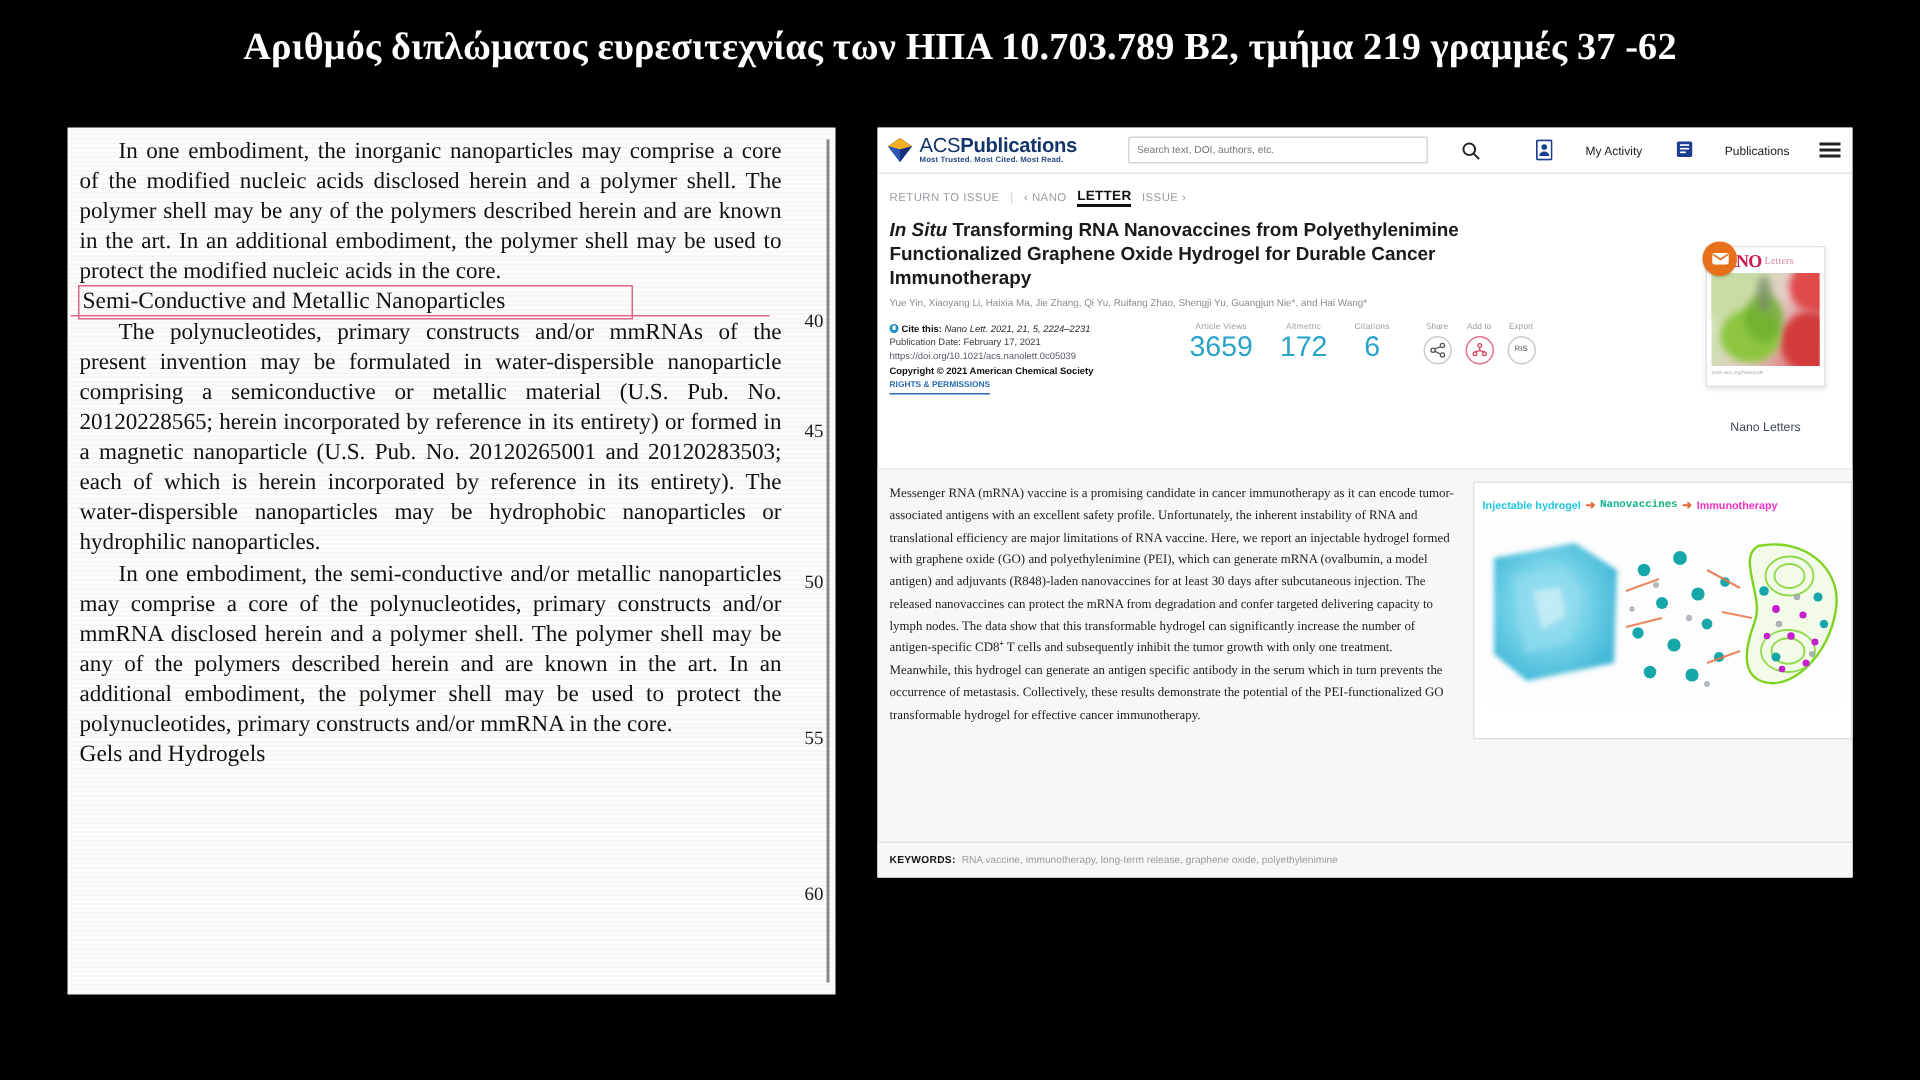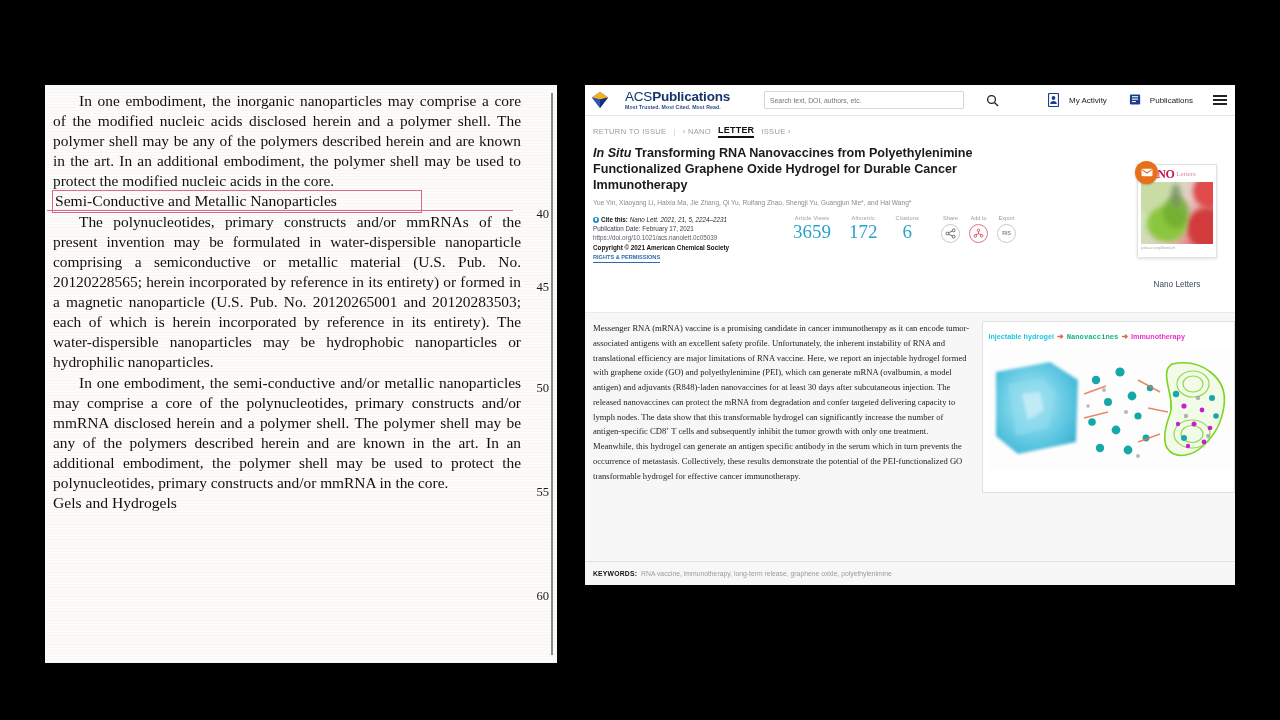--- a/index.html
+++ b/index.html
@@ -69,21 +69,21 @@
   
   .acs {
     position: absolute; left: 585px; top: 85px;
     width: 650px; height: 500px;
     background: #ffffff; overflow: hidden;
   }
   .acs-header {
     height: 31px; background: #fff; border-bottom: 1px solid #e6e6e6;
     display: flex; align-items: center; padding: 0 8px 0 6px; gap: 8px;
   }
-  .acs-logo { display: flex; align-items: center; gap: 16px; }
+  .acs-logo { display: flex; align-items: center; gap: 4px; }
   .acs-logo .diamond { width: 18px; height: 18px; position: relative; }
   .acs-logo .diamond svg { display: block; }
   .acs-logo .lg-txt { line-height: 1; }
   .acs-logo .lg-main {
     font-size: 13.5px; color: #14356b; letter-spacing: -.2px;
     font-family: "Liberation Sans", sans-serif; font-weight: 400;
   }
   .acs-logo .lg-main b { font-weight: 700; }
   .acs-logo .lg-sub {
     font-size: 5.2px; color: #2a4a80; letter-spacing: .1px; margin-top: 1px;
@@ -94,21 +94,21 @@
     margin-left: 26px; display: flex; align-items: center; padding: 0 5px;
     background: #fff;
   }
   .acs-search input {
     border: 0; outline: 0; width: 100%; background: transparent;
     font-size: 6.8px; color: #9a9aa4; font-family: "Liberation Sans", sans-serif;
   }
   .srch-btn { margin-left: 14px; color: #222; display: flex; align-items: center; }
   .hdr-spacer { flex: 1; }
   .hdr-item {
-    display: flex; align-items: center; gap: 8px;
+    display: flex; align-items: center; gap: 20px;
     font-size: 8px; color: #1b1b1b; white-space: nowrap;
   }
   .hdr-item .ic { width: 13px; height: 15px; display: block; }
   .burger { display: flex; flex-direction: column; gap: 2.6px; margin-left: 12px; }
   .burger i { display: block; width: 14px; height: 1.8px; background: #222; }
 
   .acs-body { position: relative; height: 469px; background: #fff; }
 
   .artnav {
     display: flex; align-items: center; gap: 7px;
@@ -151,21 +151,21 @@
   .cite-dot::after {
     content: ""; position: absolute; left: 2.4px; top: 1.2px;
     width: 1.2px; height: 3.4px; background: #fff;
   }
 
   .metrics { display: flex; gap: 18px; margin-left: 18px; }
   .metric { text-align: center; }
   .metric .lbl { font-size: 5.6px; color: #9aa0a6; letter-spacing: .2px; }
   .metric .val {
     font-size: 19px; color: #29a3c9; font-weight: 400; line-height: 1.15;
-    font-family: Liberation Serif, serif;
+    font-family: Liberation Sans, sans-serif;
   }
 
   .actions { display: flex; gap: 9px; margin-left: 22px; }
   .action { text-align: center; }
   .action .lbl { font-size: 5.6px; color: #9aa0a6; margin-bottom: 3px; }
   .circ {
     width: 19px; height: 19px; border-radius: 50%;
     border: 1px solid #c9c9d0; display: flex; align-items: center;
     justify-content: center; margin: 0 auto; color: #555;
   }
@@ -243,20 +243,21 @@
     display: flex; align-items: center; padding-left: 8px; gap: 4px;
   }
   .kw-bar .kw-lab { font-size: 6.8px; font-weight: 700; color: #111; letter-spacing: .2px; }
   .kw-bar .kw-val { font-size: 6.8px; color: #9a9aa2; }
 </style>
 </head>
 <body>
 
 <div id="stage">
 
+  <div class="slide-title">Αριθμός διπλώματος ευρεσιτεχνίας των ΗΠΑ 10.703.789 Β2, τμήμα 219 γραμμές 37 -62</div>
 
   <div class="patent">
     <div class="patent-inner">
       <div class="scan-edge"></div>
 
       <div class="p-col">
         <p>In one embodiment, the inorganic nanoparticles may comprise a core of the modified nucleic acids disclosed herein and a polymer shell. The polymer shell may be any of the polymers described herein and are known in the art. In an additional embodiment, the polymer shell may be used to protect the modified nucleic acids in the core.</p>
         <div class="p-head boxed">Semi-Conductive and Metallic Nanoparticles</div>
         <p>The polynucleotides, primary constructs and/or mmRNAs of the present invention may be formulated in water-dispersible nanoparticle comprising a semiconductive or metallic material (U.S. Pub. No. 20120228565; herein incorporated by reference in its entirety) or formed in a magnetic nanoparticle (U.S. Pub. No. 20120265001 and 20120283503; each of which is herein incorporated by reference in its entirety). The water-dispersible nanoparticles may be hydrophobic nanoparticles or hydrophilic nanoparticles.</p>
         <p>In one embodiment, the semi-conductive and/or metallic nanoparticles may comprise a core of the polynucleotides, primary constructs and/or mmRNA disclosed herein and a polymer shell. The polymer shell may be any of the polymers described herein and are known in the art. In an additional embodiment, the polymer shell may be used to protect the polynucleotides, primary constructs and/or mmRNA in the core.</p>

